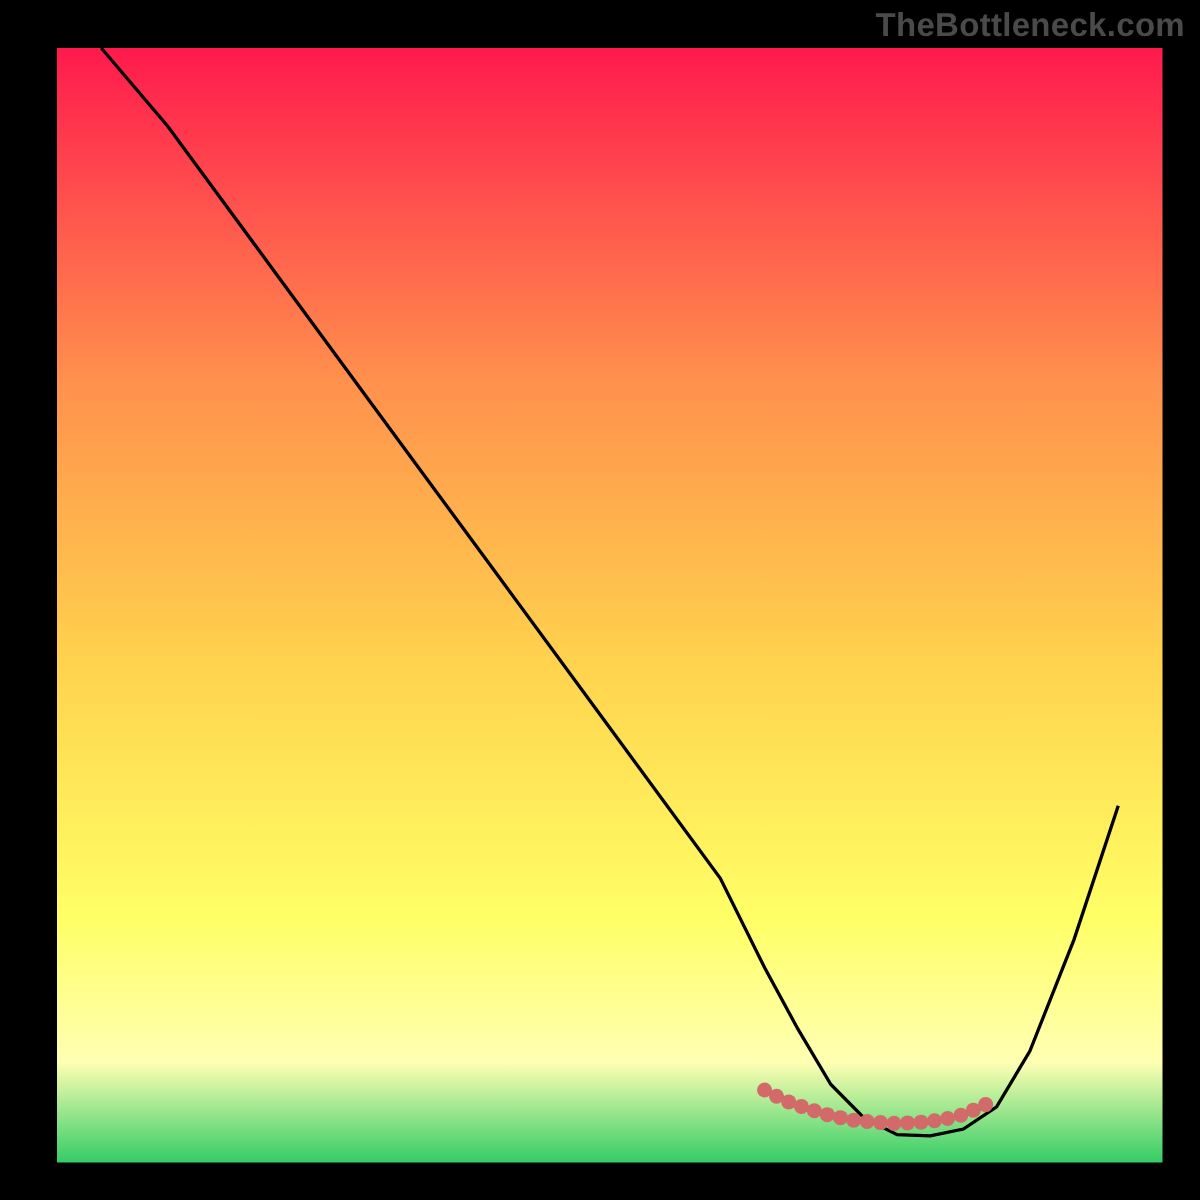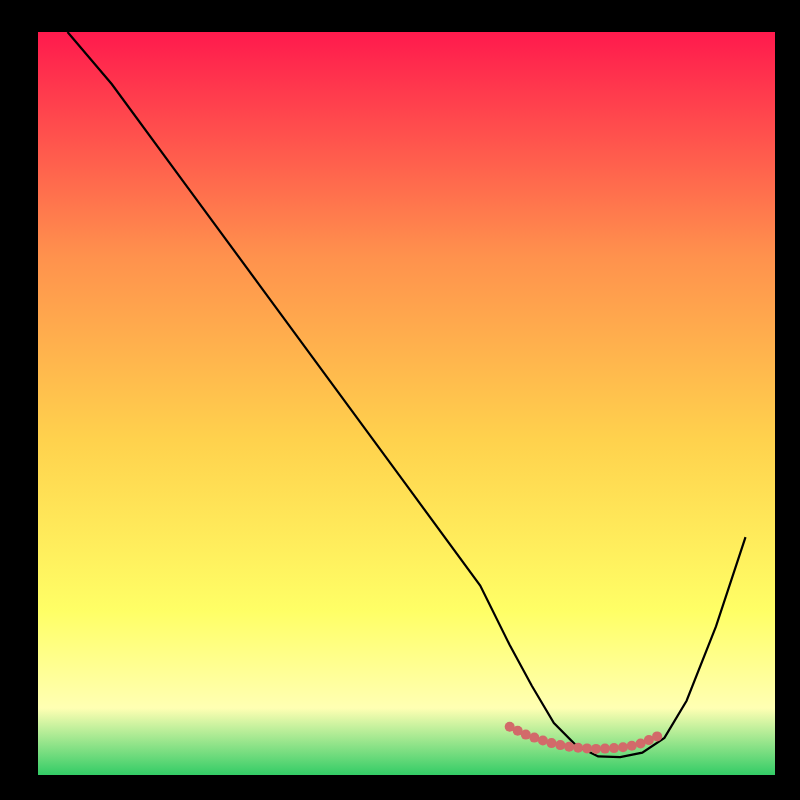--- a/index.html
+++ b/index.html
@@ -28,20 +28,21 @@
     user-select: none;
   }
   svg {
     display: block;
   }
 </style>
 </head>
 <body>
 
 <div class="chart-wrap">
+  <div class="watermark">TheBottleneck.com</div>
   <svg id="chart-svg" width="800" height="800" viewBox="0 0 800 800">
     <defs>
       <linearGradient id="bg-grad" x1="0" y1="0" x2="0" y2="1">
           <stop offset="0%" stop-color="#ff1a4d"></stop>
           <stop offset="30%" stop-color="#ff914d"></stop>
           <stop offset="55.00000000000001%" stop-color="#ffd24d"></stop>
           <stop offset="78%" stop-color="#ffff66"></stop>
           <stop offset="91%" stop-color="#ffffb3"></stop>
           <stop offset="100%" stop-color="#33cc66"></stop>
         </linearGradient>

